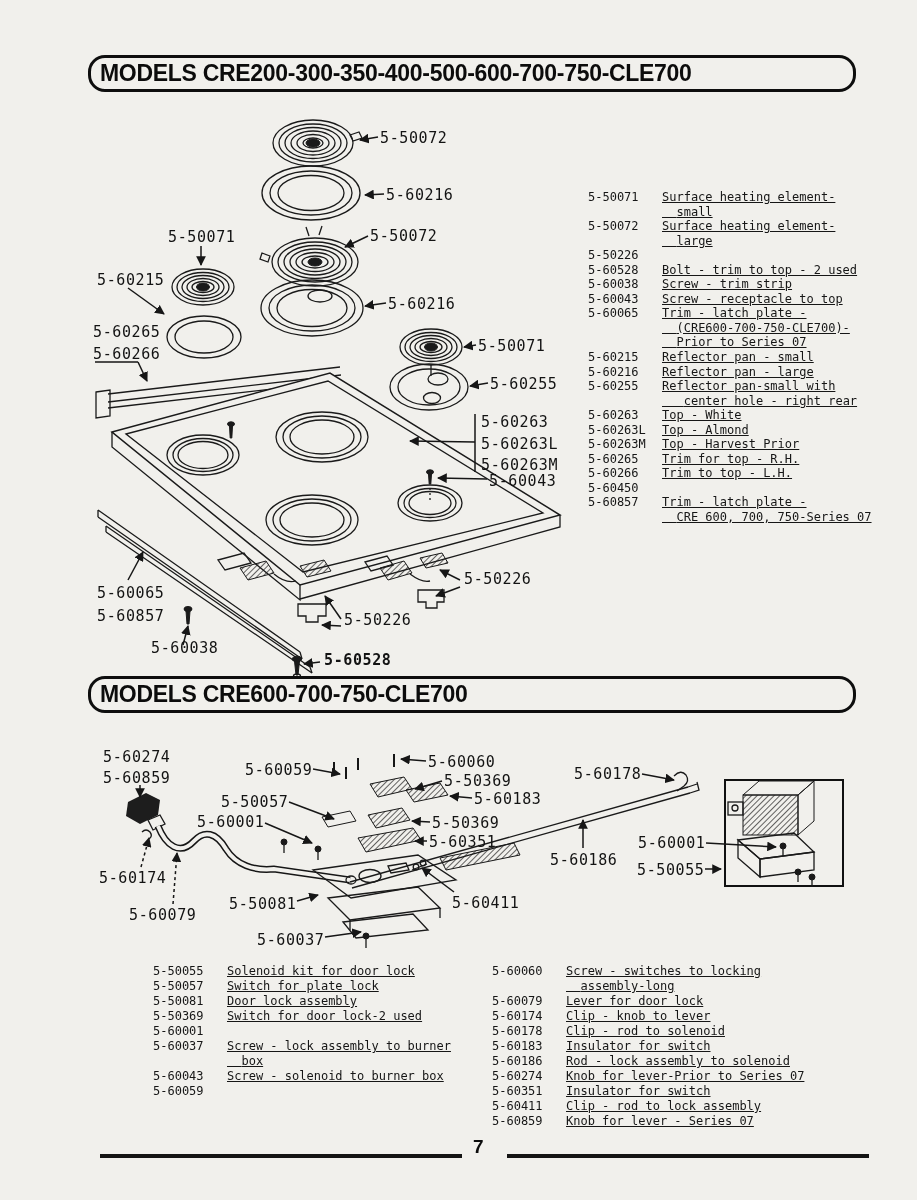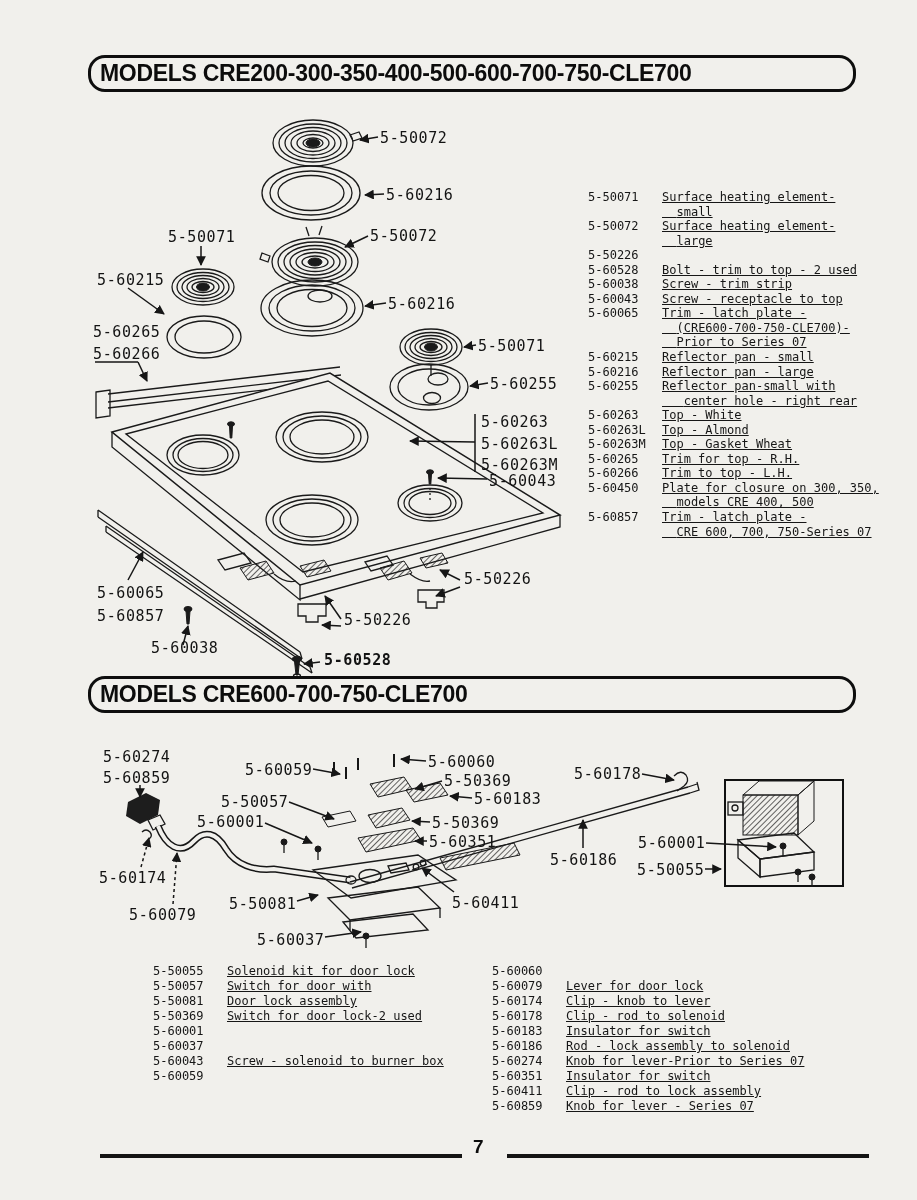--- a/index.html
+++ b/index.html
@@ -266,34 +266,32 @@
     <div class="prow">
         <span class="pn">5-60263</span>
         <span class="pd">Top - White</span>
       </div>
     <div class="prow">
         <span class="pn">5-60263L</span>
         <span class="pd">Top - Almond</span>
       </div>
     <div class="prow">
         <span class="pn">5-60263M</span>
-        <span class="pd">Top - Gasket Wheat</span>
+        <span class="pd">Top - Harvest Prior</span>
       </div>
     <div class="prow">
         <span class="pn">5-60265</span>
         <span class="pd">Trim for top - R.H.</span>
       </div>
     <div class="prow">
         <span class="pn">5-60266</span>
         <span class="pd">Trim to top - L.H.</span>
       </div>
     <div class="prow">
         <span class="pn">5-60450</span>
-        <span class="pd">Plate for closure on 300, 350,
-  models CRE 400, 500</span>
       </div>
     <div class="prow">
         <span class="pn">5-60857</span>
         <span class="pd">Trim - latch plate -
   CRE 600, 700, 750-Series 07</span>
       </div>
   </div>
 
   <div class="bar" style="top:676px;">
     <span class="bar-text">MODELS CRE600-700-750-CLE700</span>
@@ -422,48 +420,52 @@
   <div class="co" style="left:452px;top:894px;">5-60411</div>
   <div class="co" style="left:257px;top:931px;">5-60037</div>
 
   <div class="plist lh2" style="left:153px;top:964px;width:345px;">
     <div class="prow">
         <span class="pn">5-50055</span>
         <span class="pd">Solenoid kit for door lock</span>
       </div>
     <div class="prow">
         <span class="pn">5-50057</span>
-        <span class="pd">Switch for door with</span>
+        <span class="pd">Switch for plate lock</span>
       </div>
     <div class="prow">
         <span class="pn">5-50081</span>
         <span class="pd">Door lock assembly</span>
       </div>
     <div class="prow">
         <span class="pn">5-50369</span>
         <span class="pd">Switch for door lock-2 used</span>
       </div>
     <div class="prow">
         <span class="pn">5-60001</span>
       </div>
     <div class="prow">
         <span class="pn">5-60037</span>
+        <span class="pd">Screw - lock assembly to burner
+  box</span>
       </div>
     <div class="prow">
         <span class="pn">5-60043</span>
         <span class="pd">Screw - solenoid to burner box</span>
       </div>
     <div class="prow">
         <span class="pn">5-60059</span>
       </div>
   </div>
 
   <div class="plist lh2" style="left:492px;top:964px;width:420px;">
     <div class="prow">
         <span class="pn">5-60060</span>
+        <span class="pd">Screw - switches to locking
+  assembly-long</span>
       </div>
     <div class="prow">
         <span class="pn">5-60079</span>
         <span class="pd">Lever for door lock</span>
       </div>
     <div class="prow">
         <span class="pn">5-60174</span>
         <span class="pd">Clip - knob to lever</span>
       </div>
     <div class="prow">

